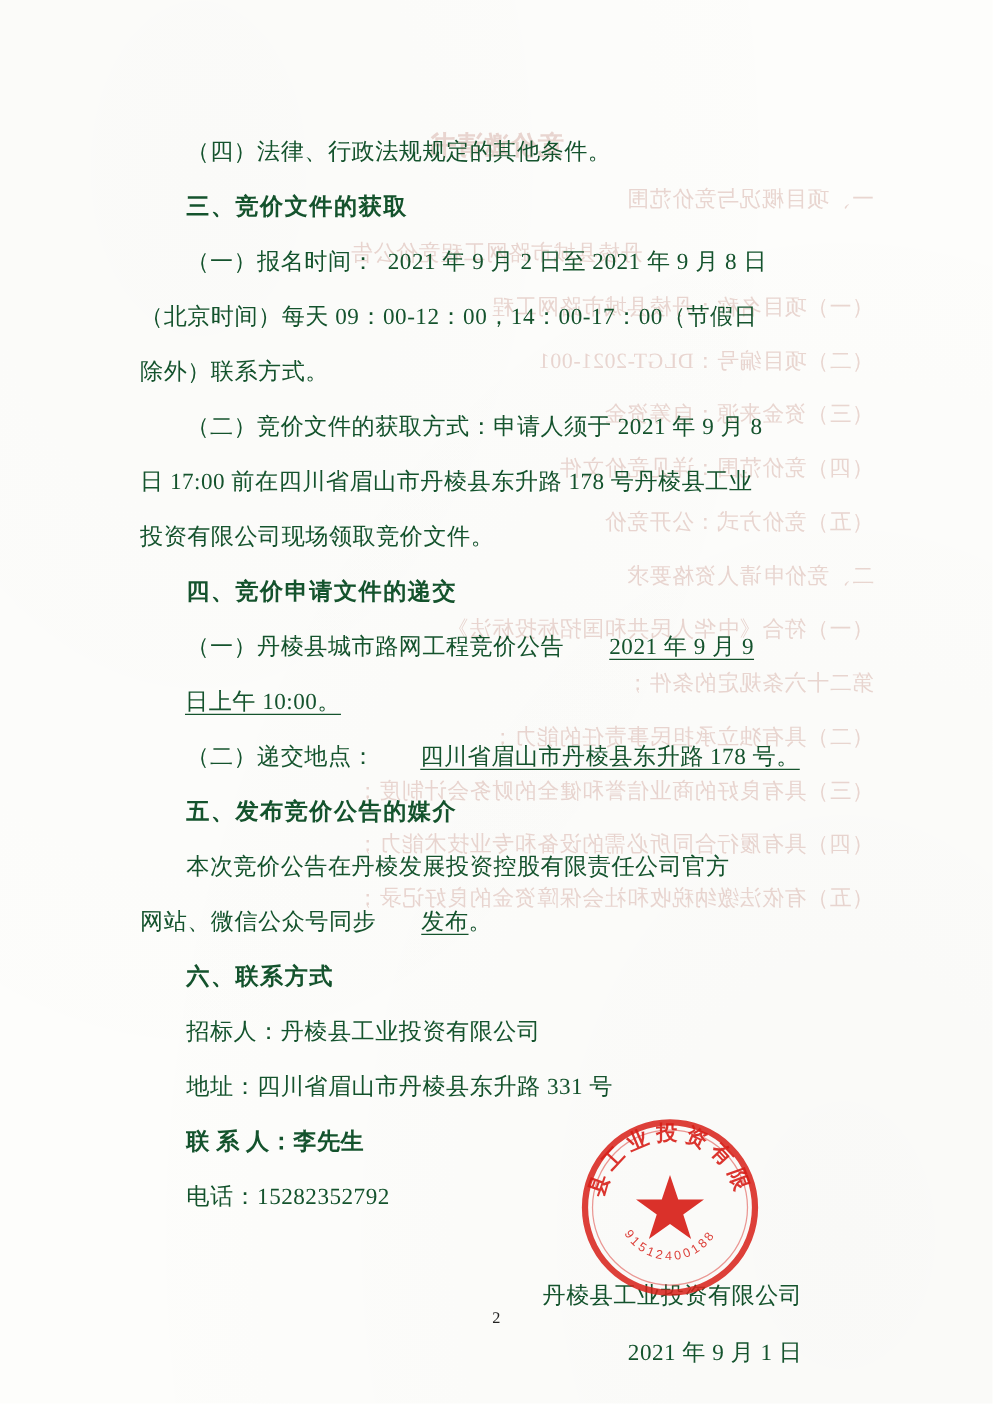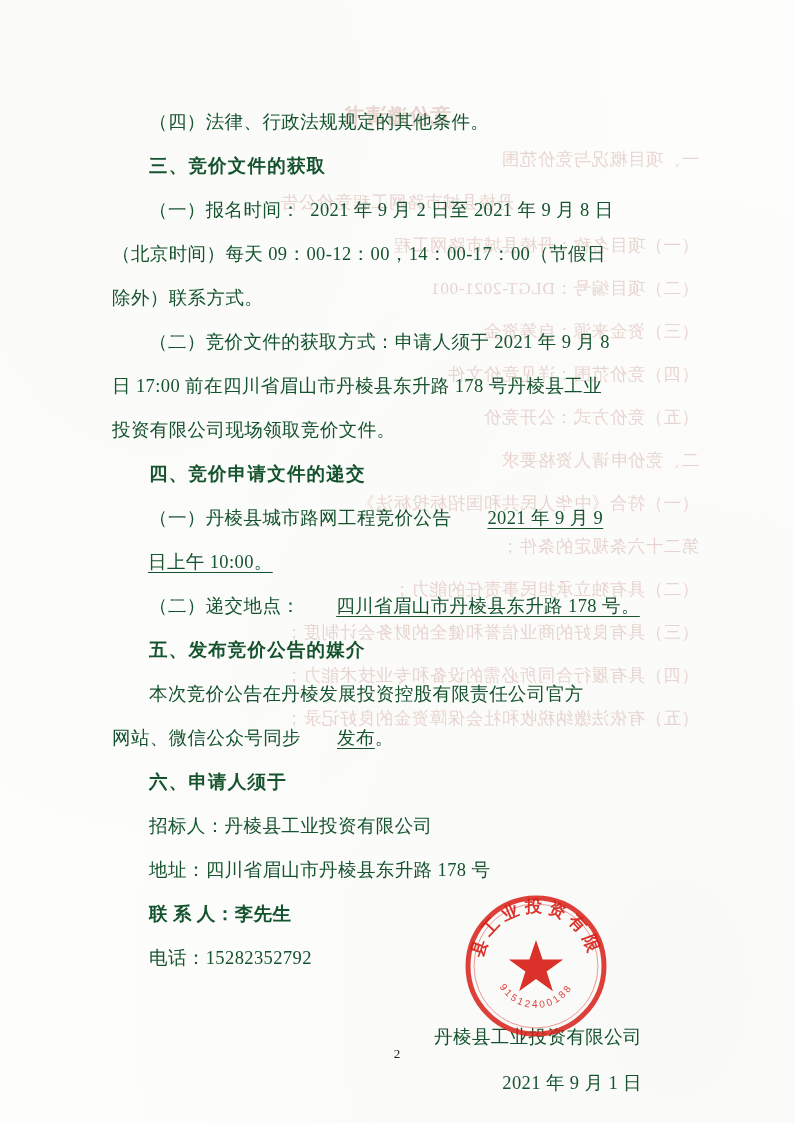--- a/index.html
+++ b/index.html
@@ -150,24 +150,24 @@
     <p class="ind2"><span>（一）丹棱县城市路网工程竞价公告</span><span class="u">2021 年 9 月 9</span></p>
     <p><span class="u">日上午 10:00。</span></p>
 
     <p class="ind2"><span>（二）递交地点：</span><span class="u">四川省眉山市丹棱县东升路 178 号。</span></p>
 
     <p class="heading">五、发布竞价公告的媒介</p>
 
     <p class="ind2">本次竞价公告在丹棱发展投资控股有限责任公司官方</p>
     <p><span>网站、微信公众号同步</span><span class="u">发布</span><span>。</span></p>
 
-    <p class="heading">六、申请人须于</p>
+    <p class="heading">六、联系方式</p>
 
     <p class="contact-line">招标人：丹棱县工业投资有限公司</p>
-    <p class="contact-line">地址：四川省眉山市丹棱县东升路 178 号</p>
+    <p class="contact-line">地址：四川省眉山市丹棱县东升路 331 号</p>
     <p class="contact-line" style="font-weight:bold;">联 系 人：李先生</p>
     <p class="contact-line">电话：15282352792</p>
 
     <div class="signature">
       <p>丹棱县工业投资有限公司</p>
       <p>2021 年 9 月 1 日</p>
     </div>
   </div>
 
   <div class="seal">

